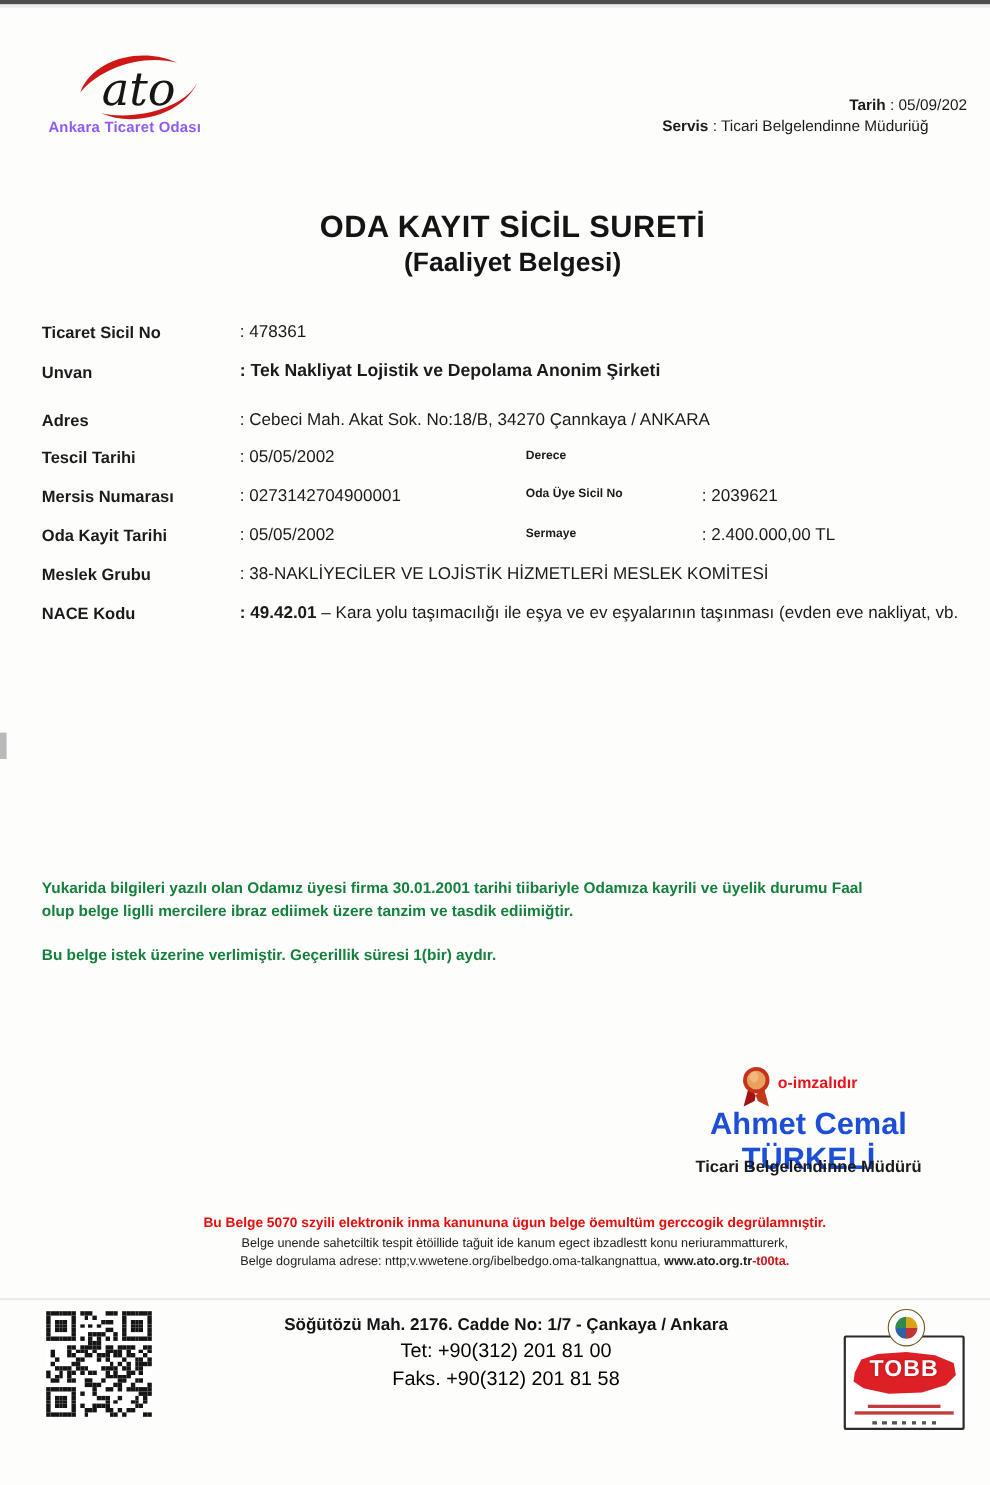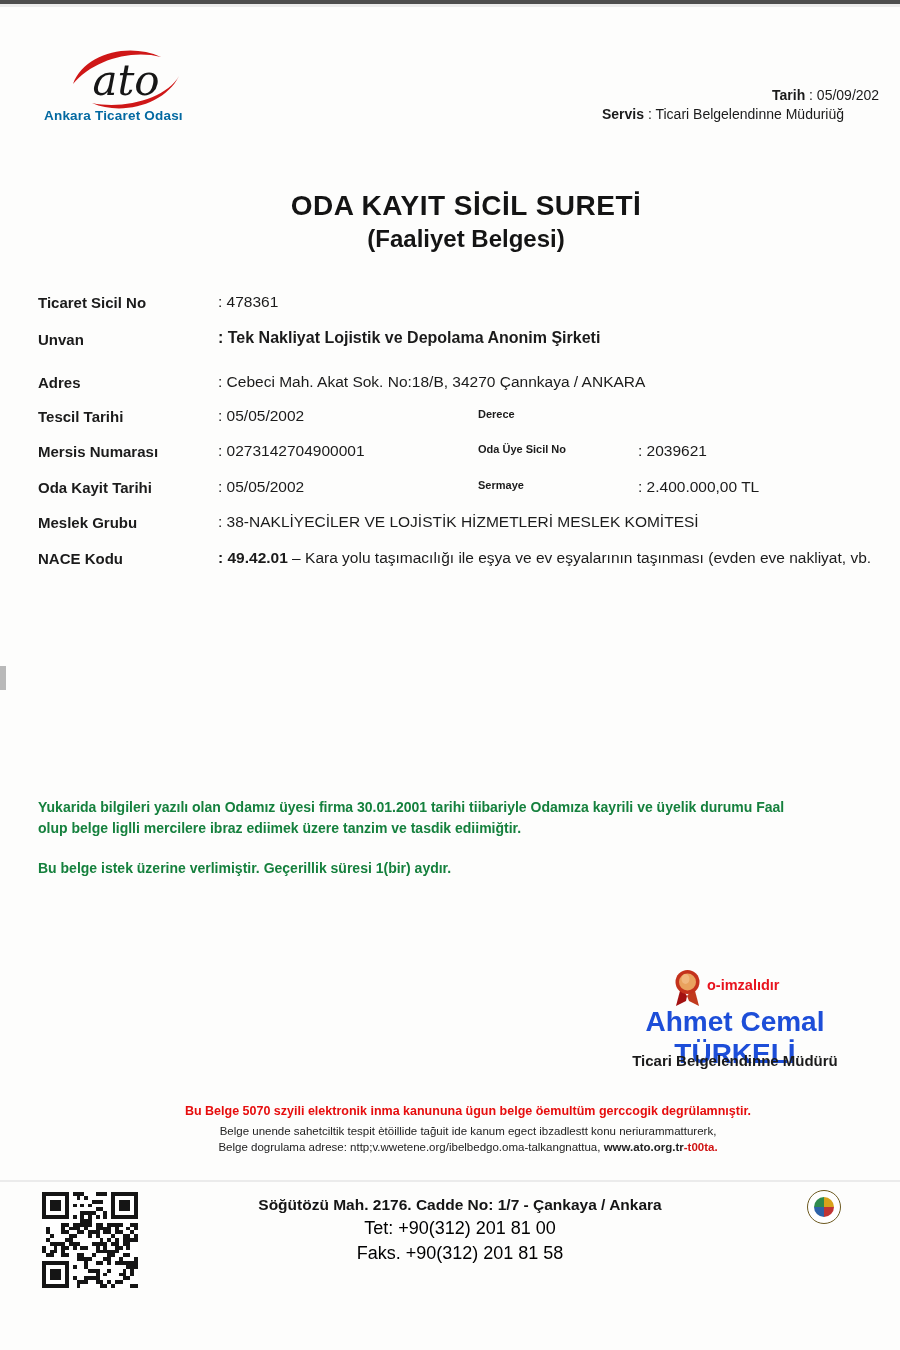--- a/index.html
+++ b/index.html
@@ -5,21 +5,21 @@
   html,body{margin:0;padding:0;background:#ffffff;}
   .page{position:relative;width:900px;height:1350px;background:#fdfdfc;overflow:hidden;
         font-family:"Liberation Sans", sans-serif;color:#1b1b1b;}
   .abs{position:absolute;}
   .b{font-weight:bold;}
 
   .top-strip{position:absolute;left:0;top:0;width:900px;height:4px;background:#4e4e4e;}
   .top-strip2{position:absolute;left:0;top:4px;width:900px;height:3px;background:#ececec;}
 
   .logo-wrap{left:68px;top:48px;width:118px;height:64px;}
-  .org-name{left:44px;top:108px;font-size:13.5px;font-weight:bold;letter-spacing:.2px;color:#0369a1;}
+  .org-name{left:44px;top:108px;font-size:13.5px;font-weight:bold;letter-spacing:.2px;color:#8b5cf6;}
 
   .meta-tarih{left:772px;top:87px;font-size:14px;white-space:nowrap;}
   .meta-servis{left:602px;top:106px;font-size:14px;white-space:nowrap;}
 
   .title{left:0;top:190px;width:932px;text-align:center;color:#141414;}
   .title .t1{font-size:28px;font-weight:bold;letter-spacing:.5px;}
   .title .t2{font-size:24px;font-weight:bold;margin-top:3px;}
 
   .flabel{left:38px;font-size:15px;font-weight:bold;white-space:nowrap;}
   .fvalue{left:218px;font-size:15.5px;white-space:nowrap;}
@@ -783,15 +783,26 @@
   <div class="abs addr-block">
     <div class="addr-line">Söğütözü Mah. 2176. Cadde No: 1/7 - Çankaya / Ankara</div>
     <div class="tel-line">Tet: +90(312) 201 81 00</div>
     <div class="fax-line">Faks. +90(312) 201 81 58</div>
   </div>
 
   <div class="abs tobb">
     <div class="tobb-emblem">
         <div class="seg"></div>
       </div>
+    <div class="tobb-box">
+      <div class="tobb-map">
+        <svg width="102" height="46" viewBox="0 0 102 46">
+          <path d="M6,22 L12,10 L27,5 L53,3 L79,6 L96,13 L98,24 L89,33 L67,40 L37,41 L14,36 L5,30 Z" fill="#dd1f26"></path>
+        </svg>
+        <div class="tobb-word">TOBB</div>
+      </div>
+      <div class="tobb-sub1"></div>
+      <div class="tobb-sub2"></div>
+      <div class="tobb-dots"></div>
+    </div>
   </div>
 
 </div>
 
 </body></html>

